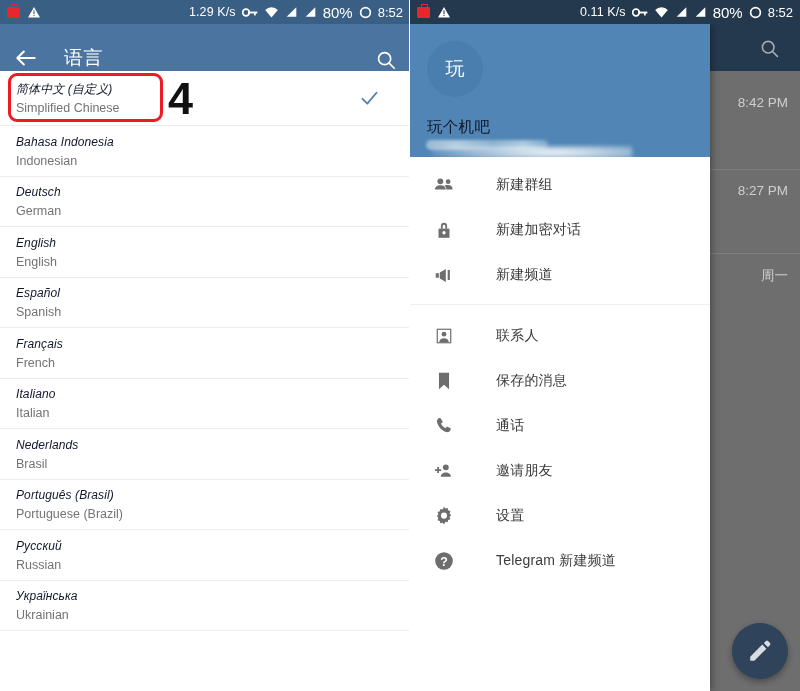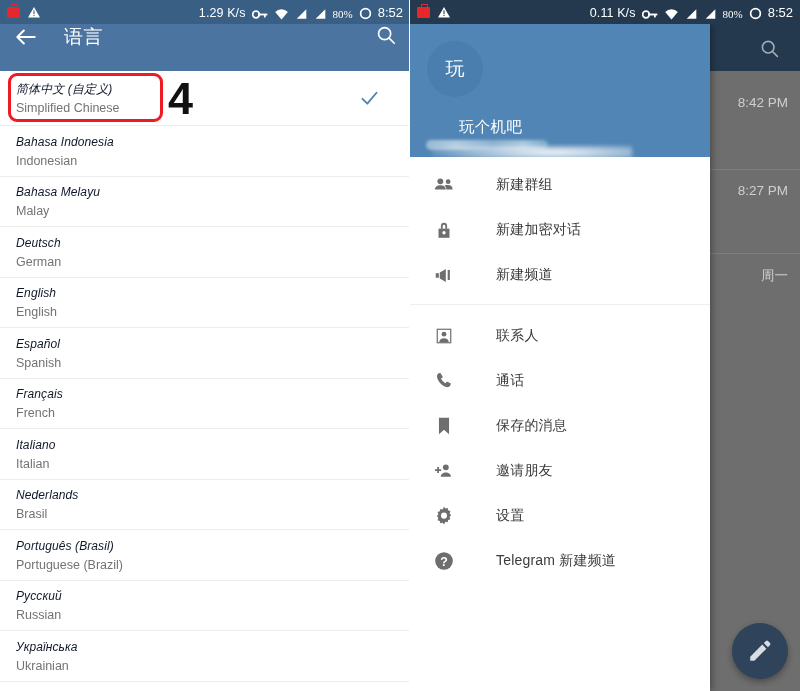--- a/index.html
+++ b/index.html
@@ -29,43 +29,43 @@
     height: 24px;
     display: flex;
     align-items: center;
     font-size: 12.5px;
     color: #ffffff;
     position: relative;
     z-index: 40;
   }
   .statusbar.left-sb  { background: #3a5f84; padding: 0 7px; }
   .sb-left-icons { display: flex; align-items: center; gap: 7px; }
-  .sb-right { margin-left: auto; display: flex; align-items: flex-end; gap: 6px; }
+  .sb-right { margin-left: auto; display: flex; align-items: center; gap: 6px; }
   .sb-net { font-size: 12.5px; letter-spacing: .1px; }
-  .sb-batt { font-size: 11px; font-family: Liberation Serif, serif; }
+  .sb-batt { font-size: 15px; }
   .sb-time { font-size: 13px; }
   .icon-briefcase {
     width: 13px; height: 11px; background: #e8272c; border-radius: 1px; position: relative;
   }
   .icon-briefcase::before{
     content:""; position:absolute; left:4px; top:-3px; width:5px; height:3px;
     border:1.5px solid #e8272c; border-bottom:none; border-radius:1px 1px 0 0;
   }
   .icon-warn { width: 14px; height: 13px; display:block; }
   .icon-key  { width: 16px; height: 11px; display:block; }
   .icon-wifi { width: 15px; height: 12px; display:block; }
   .icon-sig  { width: 13px; height: 12px; display:block; }
   .icon-batt-circ { width: 13px; height: 13px; display:block; }
 
   
   .toolbar {
     height: 47px;
     background: #4b75a0;
     display: flex;
-    align-items: flex-start;
+    align-items: flex-end;
     padding: 0 13px;
     color: #fff;
     position: relative;
   }
   .tb-back { width: 26px; height: 26px; display:block; cursor: pointer; }
   .tb-title {
     font-size: 19px;
     margin-left: 25px;
     color: #ffffff;
     font-weight: 400;
@@ -194,24 +194,23 @@
     display: flex;
     align-items: center;
     justify-content: center;
     color: #ffffff;
     font-size: 19px;
   }
   .dh-name {
     position: absolute;
     left: 17px;
     top: 93px;
-    color: #ffffff;
+    color: #0f172a;
     font-size: 15.5px;
     letter-spacing: .3px;
-    margin-left: 32px;
   }
   .dh-phone-blur {
     position: absolute;
     left: 16px;
     top: 116px;
     width: 122px;
     height: 10px;
     border-radius: 5px;
     background: linear-gradient(90deg,#9cbcd6 0%, #b9d1e3 25%, #8fb3d1 55%, #accbe0 80%, #7ea9cc 100%);
     filter: blur(1.6px);
@@ -333,24 +332,20 @@
         <div class="lang-sub">Simplified Chinese</div>
         <svg class="lang-check" viewBox="0 0 24 24">
           <path d="M4 13 L9.5 18.5 L20 6" fill="none" stroke="#5085b4" stroke-width="2.2" stroke-linecap="round" stroke-linejoin="round"></path>
         </svg>
       </div>
       <div class="lang-row">
         <div class="lang-name">Bahasa Indonesia</div>
         <div class="lang-sub">Indonesian</div>
       </div>
       <div class="lang-row">
-        <div class="lang-name">Bahasa Melayu</div>
-        <div class="lang-sub">Malay</div>
-      </div>
-      <div class="lang-row">
         <div class="lang-name">Deutsch</div>
         <div class="lang-sub">German</div>
       </div>
       <div class="lang-row">
         <div class="lang-name">English</div>
         <div class="lang-sub">English</div>
       </div>
       <div class="lang-row">
         <div class="lang-name">Español</div>
         <div class="lang-sub">Spanish</div>
@@ -498,32 +493,32 @@
               <rect x="5.3" y="5.3" width="13.4" height="13.4" fill="#ffffff"></rect>
               <circle cx="12" cy="10" r="2.6" fill="#6e6e6e"></circle>
               <path d="M6.8 18.7 c0-2.8 2.3-4.3 5.2-4.3 s5.2 1.5 5.2 4.3 z" fill="#6e6e6e"></path>
             </svg>
           </span>
           <span class="mi-label">联系人</span>
         </div>
         <div class="menu-item">
           <span class="mi-icon">
             <svg viewBox="0 0 24 24" width="22" height="22">
+              <path d="M6.5 3 h11 v18 l-5.5 -5 l-5.5 5 z" fill="#6e6e6e"></path>
+            </svg>
+          </span>
+          <span class="mi-label">保存的消息</span>
+        </div>
+        <div class="menu-item">
+          <span class="mi-icon">
+            <svg viewBox="0 0 24 24" width="22" height="22">
               <path d="M6.6 3.2 c-1.6 .9 -2.6 2.6 -2.2 4.4 c1 4.8 5.2 9.4 10 11 c1.9 .6 3.9 -.5 4.6 -2.3 l.6 -1.6 l-4.4 -2.2 l-1.6 2 c-2.1 -1.1 -3.9 -3 -4.9 -5.1 l2.1 -1.5 l-2.4 -4.4 z" fill="#6e6e6e"></path>
             </svg>
           </span>
           <span class="mi-label">通话</span>
-        </div>
-        <div class="menu-item">
-          <span class="mi-icon">
-            <svg viewBox="0 0 24 24" width="22" height="22">
-              <path d="M6.5 3 h11 v18 l-5.5 -5 l-5.5 5 z" fill="#6e6e6e"></path>
-            </svg>
-          </span>
-          <span class="mi-label">保存的消息</span>
         </div>
         <div class="menu-item">
           <span class="mi-icon">
             <svg viewBox="0 0 24 24" width="22" height="22">
               <circle cx="14" cy="8" r="3.2" fill="#6e6e6e"></circle>
               <path d="M8.4 18.4 c0-3.2 2.6-4.9 5.6-4.9 s5.6 1.7 5.6 4.9 z" fill="#6e6e6e"></path>
               <path d="M4.6 7.6 h1.9 v2.4 h2.4 v1.9 H6.5 v2.4 H4.6 v-2.4 H2.2 v-1.9 h2.4 z" fill="#6e6e6e"></path>
             </svg>
           </span>
           <span class="mi-label">邀请朋友</span>

